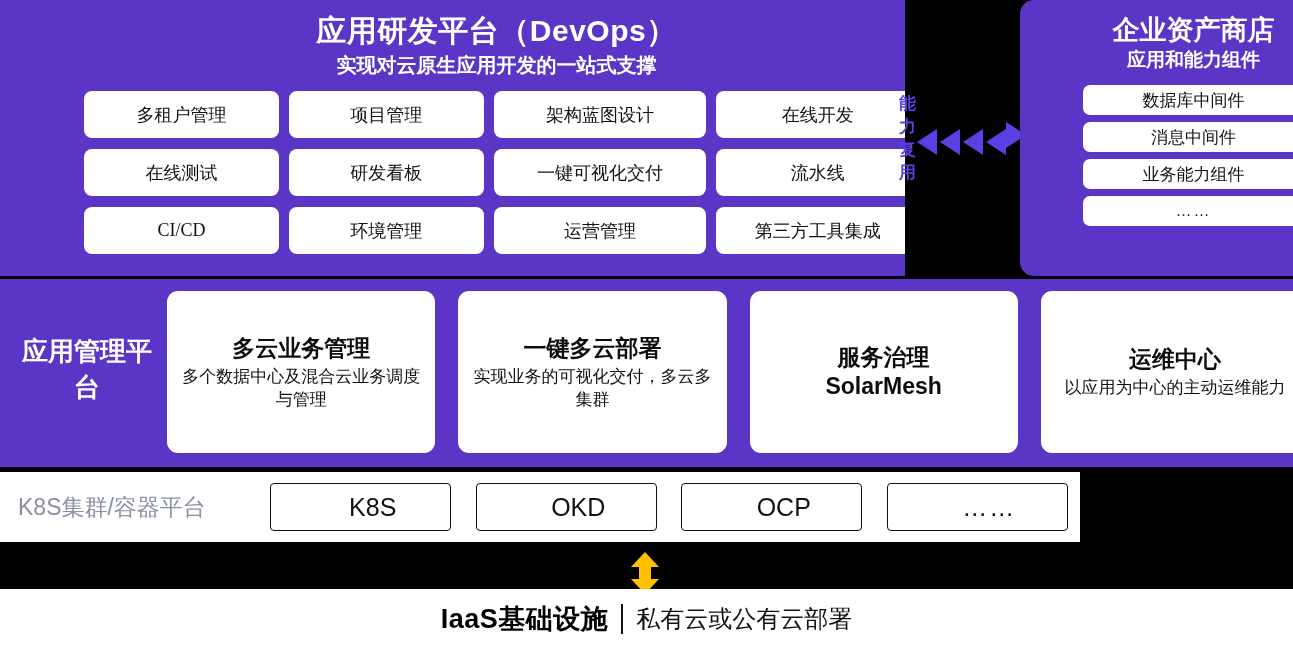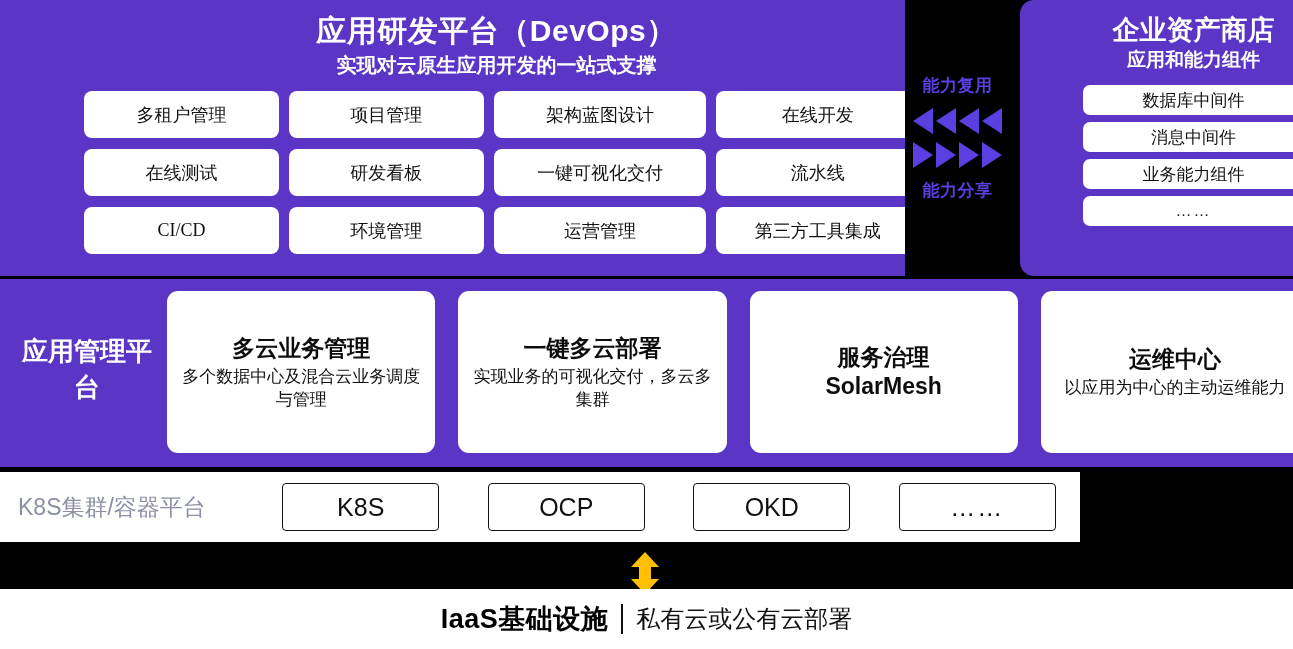--- a/index.html
+++ b/index.html
@@ -41,21 +41,21 @@
     background:#ffffff;border-radius:8px;
     display:flex;align-items:center;justify-content:center;
     color:#111111;font-size:18px;
     white-space:nowrap;
   }
 
   
   #exchange-col{
     position:absolute;left:905px;top:0;width:105px;height:276px;
     background:#000000;
-    display:flex;flex-direction:column;align-items:center;justify-content:center;
+    display:flex;align-items:center;justify-content:center;padding-left:48px;
   }
   .exch-label{
     color:#5B3FE0;font-weight:bold;font-size:17px;letter-spacing:.5px;
   }
   .arrow-row{display:flex;gap:3px;margin:11px 0 4px 0;}
   .tri-left{
     width:0;height:0;border-top:13px solid transparent;border-bottom:13px solid transparent;
     border-right:20px solid #5B3FE0;
   }
   .tri-right{
@@ -108,21 +108,21 @@
     display:flex;align-items:center;
   }
   .k8s-label{
     margin-left:18px;width:240px;color:#8A8FA3;font-size:23px;white-space:nowrap;
   }
   .k8s-boxes{flex:1;display:flex;align-items:center;gap:0;}
   .k8s-box{
     border:1.6px solid #111111;border-radius:4px;
     height:46px;width:155px;margin-right:0;
     display:flex;align-items:center;justify-content:center;
-    font-size:25px;color:#111111;
+    font-size:25px;color:#111111;padding-left:24px;
   }
   .k8s-slot{flex:1;display:flex;justify-content:center;}
 
   
   #iaas-arrow{
     position:absolute;left:629px;top:552px;width:32px;height:42px;
   }
 
   
   #iaas-row{
@@ -211,24 +211,24 @@
     </div>
   </div>
 
   <div id="k8s-row">
     <div class="k8s-label">K8S集群/容器平台</div>
     <div class="k8s-boxes">
       <div class="k8s-slot">
           <div class="k8s-box">K8S</div>
         </div>
       <div class="k8s-slot">
+          <div class="k8s-box">OKD</div>
+        </div>
+      <div class="k8s-slot">
           <div class="k8s-box">OCP</div>
-        </div>
-      <div class="k8s-slot">
-          <div class="k8s-box">OKD</div>
         </div>
       <div class="k8s-slot">
           <div class="k8s-box dots">……</div>
         </div>
     </div>
   </div>
 
   <svg id="iaas-arrow" viewBox="0 0 32 42">
     <polygon points="16,0 30,15 22,15 22,27 30,27 16,42 2,27 10,27 10,15 2,15" fill="#FFC000"></polygon>
   </svg>

